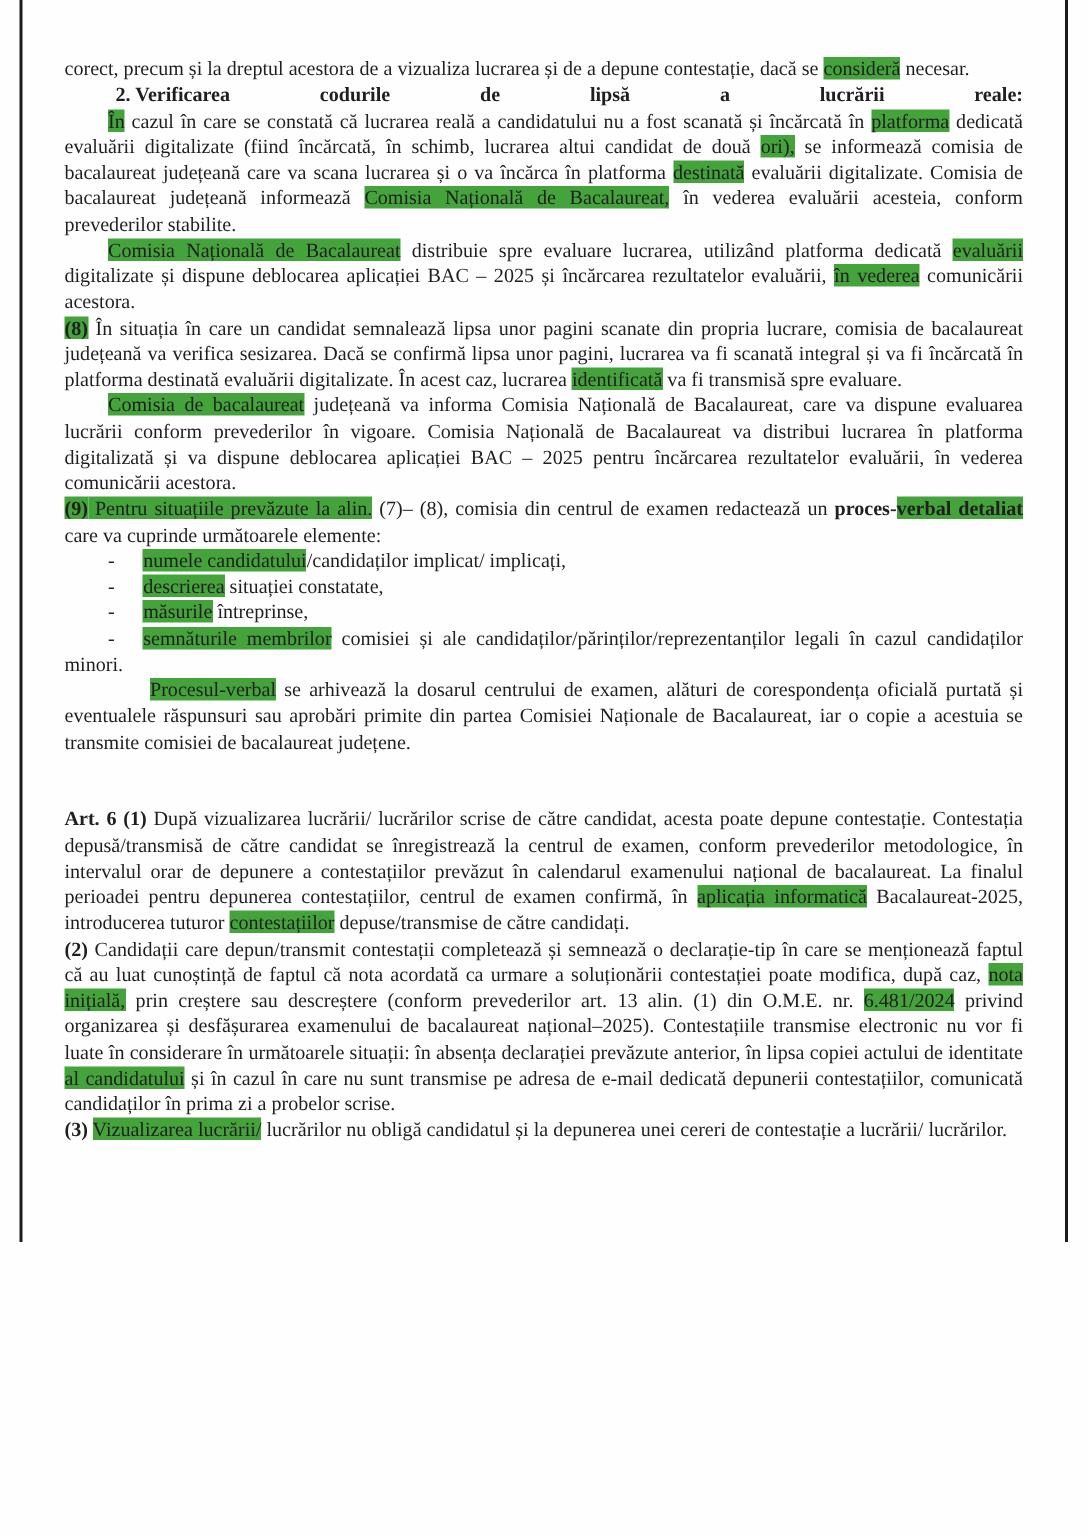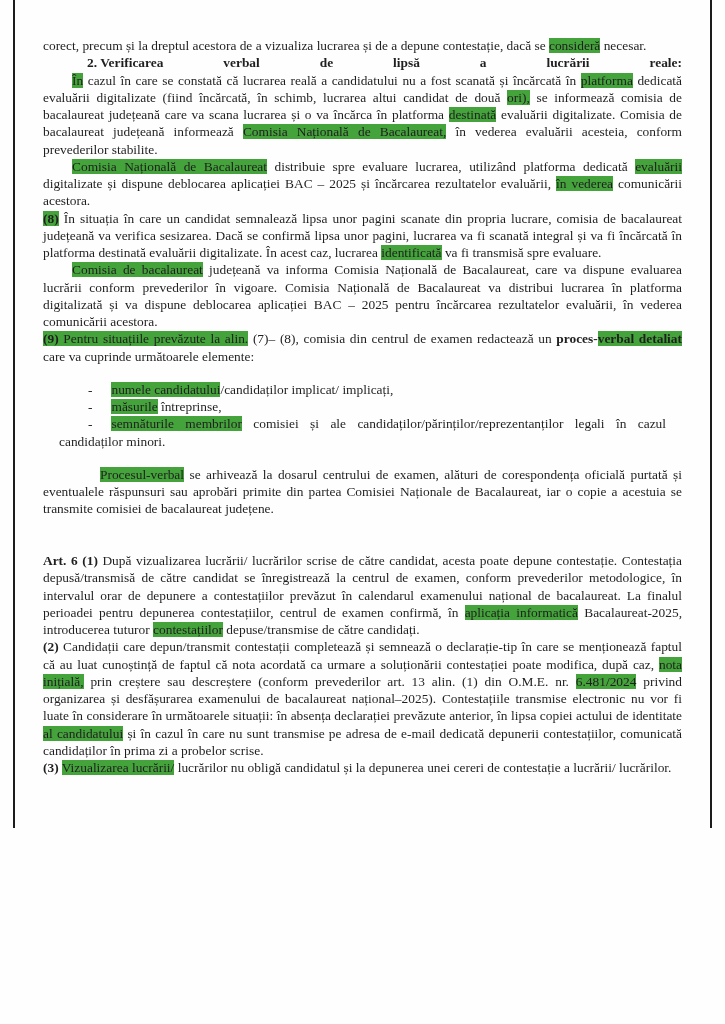--- a/index.html
+++ b/index.html
@@ -26,23 +26,23 @@
     text-align:justify;
   }
   .para{margin:0;text-align:justify;}
   .indent{text-indent:29px;}
   .indent-lg{text-indent:57px;}
   .gap{height:17.25px;}
   .b{font-weight:bold;}
   .hl{background:var(--hl);}
   .heading{
     display:flex;justify-content:space-between;
-    margin-left:44px;font-weight:bold;
+    margin-left:34px;font-weight:bold;
   }
-  .bullets{margin:16px;}
+  .bullets{margin:0;}
   .bullet{text-indent:29px;text-align:justify;}
   .bgap{display:inline-block;width:19px;}
   .page-number{
     position:absolute;left:0;right:0;top:955px;
     text-align:center;font-size:13px;color:var(--text);
   }
   .watermark{position:absolute;left:36px;top:921px;width:116px;height:44px;opacity:.6;pointer-events:none;}
   .wm-row1{
     height:25px;border-radius:3px;filter:blur(.7px);
     background:repeating-linear-gradient(90deg,var(--wm) 0 13px,transparent 13px 19px);
@@ -56,34 +56,35 @@
 <body>
 
 <div class="page">
   <div class="edge edge-left"></div>
   <div class="edge edge-right"></div>
 
   <div class="content">
       <div class="para"><span>corect, precum și la dreptul acestora de a vizualiza lucrarea și de a depune contestație, dacă se </span><span class="hl">consideră</span><span> necesar.</span></div>
       <div class="heading">
         <span>2. Verificarea</span>
-        <span>verbal</span>
+        <span>codurile</span>
         <span>de</span>
         <span>lipsă</span>
         <span>a</span>
         <span>lucrării</span>
         <span>reale:</span>
       </div>
       <div class="para indent"><span class="hl">În</span><span> cazul în care se constată că lucrarea reală a candidatului nu a fost scanată și încărcată în </span><span class="hl">platforma</span><span> dedicată evaluării digitalizate (fiind încărcată, în schimb, lucrarea altui candidat de două </span><span class="hl">ori),</span><span> se informează comisia de bacalaureat județeană care va scana lucrarea și o va încărca în platforma </span><span class="hl">destinată</span><span> evaluării digitalizate. Comisia de bacalaureat județeană informează </span><span class="hl">Comisia Națională de Bacalaureat,</span><span> în vederea evaluării acesteia, conform prevederilor stabilite.</span></div>
       <div class="para indent"><span class="hl">Comisia Națională de Bacalaureat</span><span> distribuie spre evaluare lucrarea, utilizând platforma dedicată </span><span class="hl">evaluării</span><span> digitalizate și dispune deblocarea aplicației BAC – 2025 și încărcarea rezultatelor evaluării, </span><span class="hl">în vederea</span><span> comunicării acestora.</span></div>
       <div class="para"><span class="b hl">(8)</span><span> În situația în care un candidat semnalează lipsa unor pagini scanate din propria lucrare, comisia de bacalaureat județeană va verifica sesizarea. Dacă se confirmă lipsa unor pagini, lucrarea va fi scanată integral și va fi încărcată în platforma destinată evaluării digitalizate. În acest caz, lucrarea </span><span class="hl">identificată</span><span> va fi transmisă spre evaluare.</span></div>
       <div class="para indent"><span class="hl">Comisia de bacalaureat</span><span> județeană va informa Comisia Națională de Bacalaureat, care va dispune evaluarea lucrării conform prevederilor în vigoare. Comisia Națională de Bacalaureat va distribui lucrarea în platforma digitalizată și va dispune deblocarea aplicației BAC – 2025 pentru încărcarea rezultatelor evaluării, în vederea comunicării acestora.</span></div>
       <div class="para"><span class="b hl">(9)</span><span class="hl"> Pentru situațiile prevăzute la alin.</span><span> (7)– (8), comisia din centrul de examen redactează un </span><span class="b">proces-</span><span class="b hl">verbal detaliat</span><span> care va cuprinde următoarele elemente:</span></div>
       <div class="bullets">
         <div class="bullet"><span>-</span><span class="bgap"></span><span class="hl">numele candidatului</span><span>/candidaților implicat/ implicați,</span></div>
+        <div class="bullet"><span>-</span><span class="bgap"></span><span class="hl">descrierea</span><span> situației constatate,</span></div>
         <div class="bullet"><span>-</span><span class="bgap"></span><span class="hl">măsurile</span><span> întreprinse,</span></div>
         <div class="bullet"><span>-</span><span class="bgap"></span><span class="hl">semnăturile membrilor</span><span> comisiei și ale candidaților/părinților/reprezentanților legali în cazul candidaților minori.</span></div>
       </div>
       <div class="para indent-lg"><span class="hl">Procesul-verbal</span><span> se arhivează la dosarul centrului de examen, alături de corespondența oficială purtată și eventualele răspunsuri sau aprobări primite din partea Comisiei Naționale de Bacalaureat, iar o copie a acestuia se transmite comisiei de bacalaureat județene.</span></div>
       <div class="gap"></div>
       <div class="gap"></div>
       <div class="para"><span class="b">Art. 6 (1)</span><span> După vizualizarea lucrării/ lucrărilor scrise de către candidat, acesta poate depune contestație. Contestația depusă/transmisă de către candidat se înregistrează la centrul de examen, conform prevederilor metodologice, în intervalul orar de depunere a contestațiilor prevăzut în calendarul examenului național de bacalaureat. La finalul perioadei pentru depunerea contestațiilor, centrul de examen confirmă, în </span><span class="hl">aplicația informatică</span><span> Bacalaureat-2025, introducerea tuturor </span><span class="hl">contestațiilor</span><span> depuse/transmise de către candidați.</span></div>
       <div class="para"><span class="b">(2)</span><span> Candidații care depun/transmit contestații completează și semnează o declarație-tip în care se menționează faptul că au luat cunoștință de faptul că nota acordată ca urmare a soluționării contestației poate modifica, după caz, </span><span class="hl">nota inițială,</span><span> prin creștere sau descreștere (conform prevederilor art. 13 alin. (1) din O.M.E. nr. </span><span class="hl">6.481/2024</span><span> privind organizarea și desfășurarea examenului de bacalaureat național–2025). Contestațiile transmise electronic nu vor fi luate în considerare în următoarele situații: în absența declarației prevăzute anterior, în lipsa copiei actului de identitate </span><span class="hl">al candidatului</span><span> și în cazul în care nu sunt transmise pe adresa de e-mail dedicată depunerii contestațiilor, comunicată candidaților în prima zi a probelor scrise.</span></div>
       <div class="para"><span class="b">(3)</span><span> </span><span class="hl">Vizualizarea lucrării/</span><span> lucrărilor nu obligă candidatul și la depunerea unei cereri de contestație a lucrării/ lucrărilor.</span></div>
     </div>

